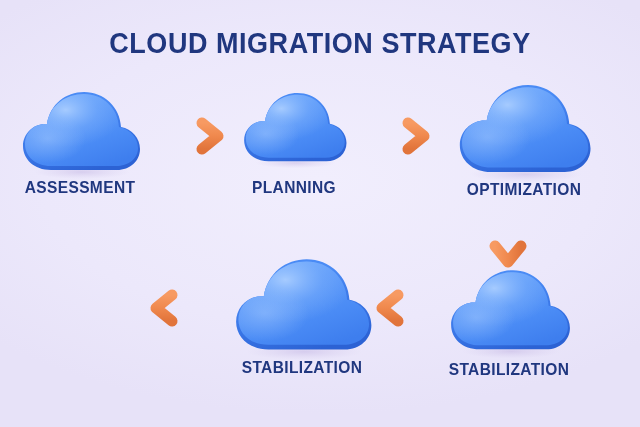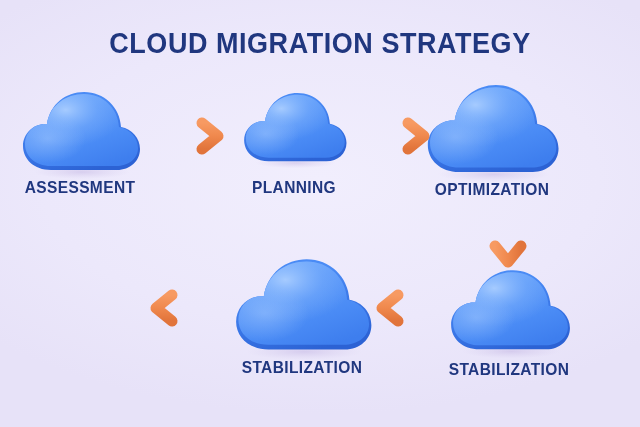--- a/index.html
+++ b/index.html
@@ -142,21 +142,21 @@
         <ellipse cx="66" cy="88" rx="48" ry="7" fill="url(#cloudShadow)"></ellipse>
         <path d="M35 86 C18 86 7 75 7 62 C7 49 18 39 31 40 C34 20 50 8 68 8 C88 8 104 23 105 43 C116 45 124 54 124 65 C124 77 114 86 101 86 Z" fill="url(#cloudEdge)"></path>
         <path d="M35 82 C19 82 9 72 9 60 C9 48 19 39 31 40 C34 21 50 10 68 10 C87 10 102 24 103 43 C114 45 122 54 122 64 C122 75 112 82 100 82 Z" fill="url(#cloudBody)"></path>
         <path d="M35 82 C19 82 9 72 9 60 C9 48 19 39 31 40 C34 21 50 10 68 10 C87 10 102 24 103 43 C114 45 122 54 122 64 C122 75 112 82 100 82 Z" fill="url(#cloudGloss)"></path>
         <path d="M35 82 C19 82 9 72 9 60 C9 48 19 39 31 40 C34 21 50 10 68 10 C87 10 102 24 103 43 C114 45 122 54 122 64 C122 75 112 82 100 82 Z" fill="url(#cloudGloss2)"></path>
       </svg>
     </div>
     <div class="node-label" style="top:94px;">ASSESSMENT</div>
   </div>
 
-  <div class="node" style="left:420px; top:76px; width:143px;">
+  <div class="node" style="left:452px; top:76px; width:143px;">
     <div class="cloud-wrap">
       <svg class="cloud-svg" viewBox="0 0 128 96">
         <ellipse cx="66" cy="88" rx="50" ry="7" fill="url(#cloudShadow)"></ellipse>
         <path d="M35 86 C18 86 7 75 7 62 C7 49 18 39 31 40 C34 20 50 8 68 8 C88 8 104 23 105 43 C116 45 124 54 124 65 C124 77 114 86 101 86 Z" fill="url(#cloudEdge)"></path>
         <path d="M35 82 C19 82 9 72 9 60 C9 48 19 39 31 40 C34 21 50 10 68 10 C87 10 102 24 103 43 C114 45 122 54 122 64 C122 75 112 82 100 82 Z" fill="url(#cloudBody)"></path>
         <path d="M35 82 C19 82 9 72 9 60 C9 48 19 39 31 40 C34 21 50 10 68 10 C87 10 102 24 103 43 C114 45 122 54 122 64 C122 75 112 82 100 82 Z" fill="url(#cloudGloss)"></path>
         <path d="M35 82 C19 82 9 72 9 60 C9 48 19 39 31 40 C34 21 50 10 68 10 C87 10 102 24 103 43 C114 45 122 54 122 64 C122 75 112 82 100 82 Z" fill="url(#cloudGloss2)"></path>
       </svg>
     </div>
     <div class="node-label" style="top:104px;">OPTIMIZATION</div>

